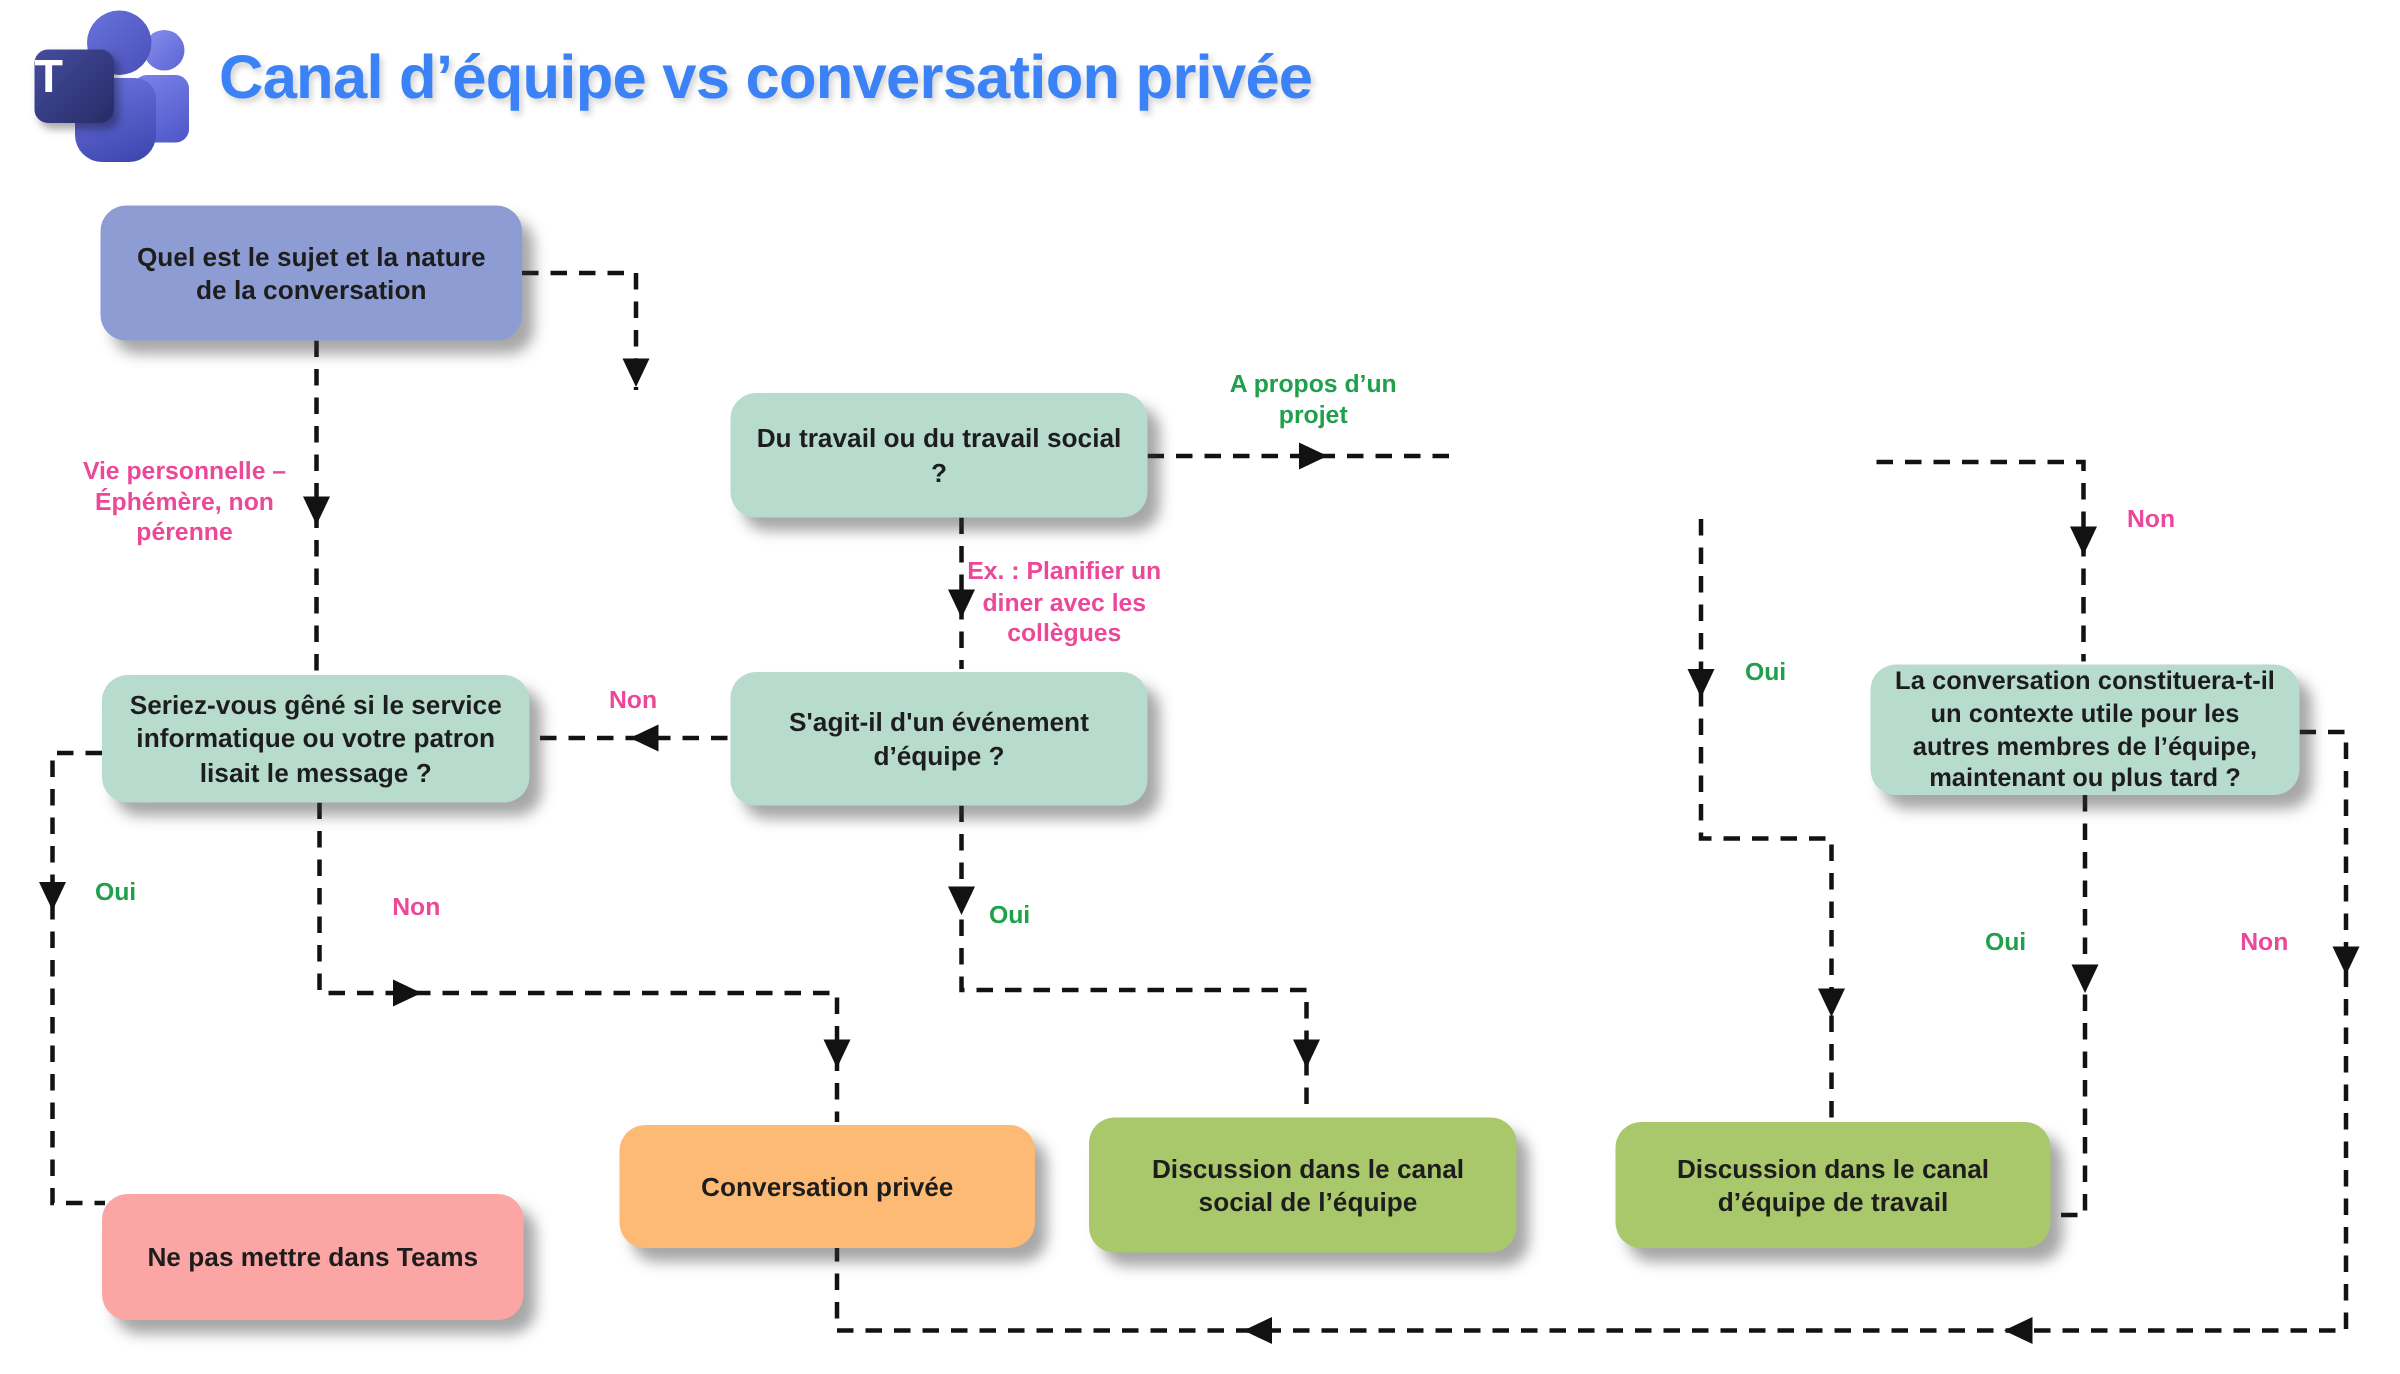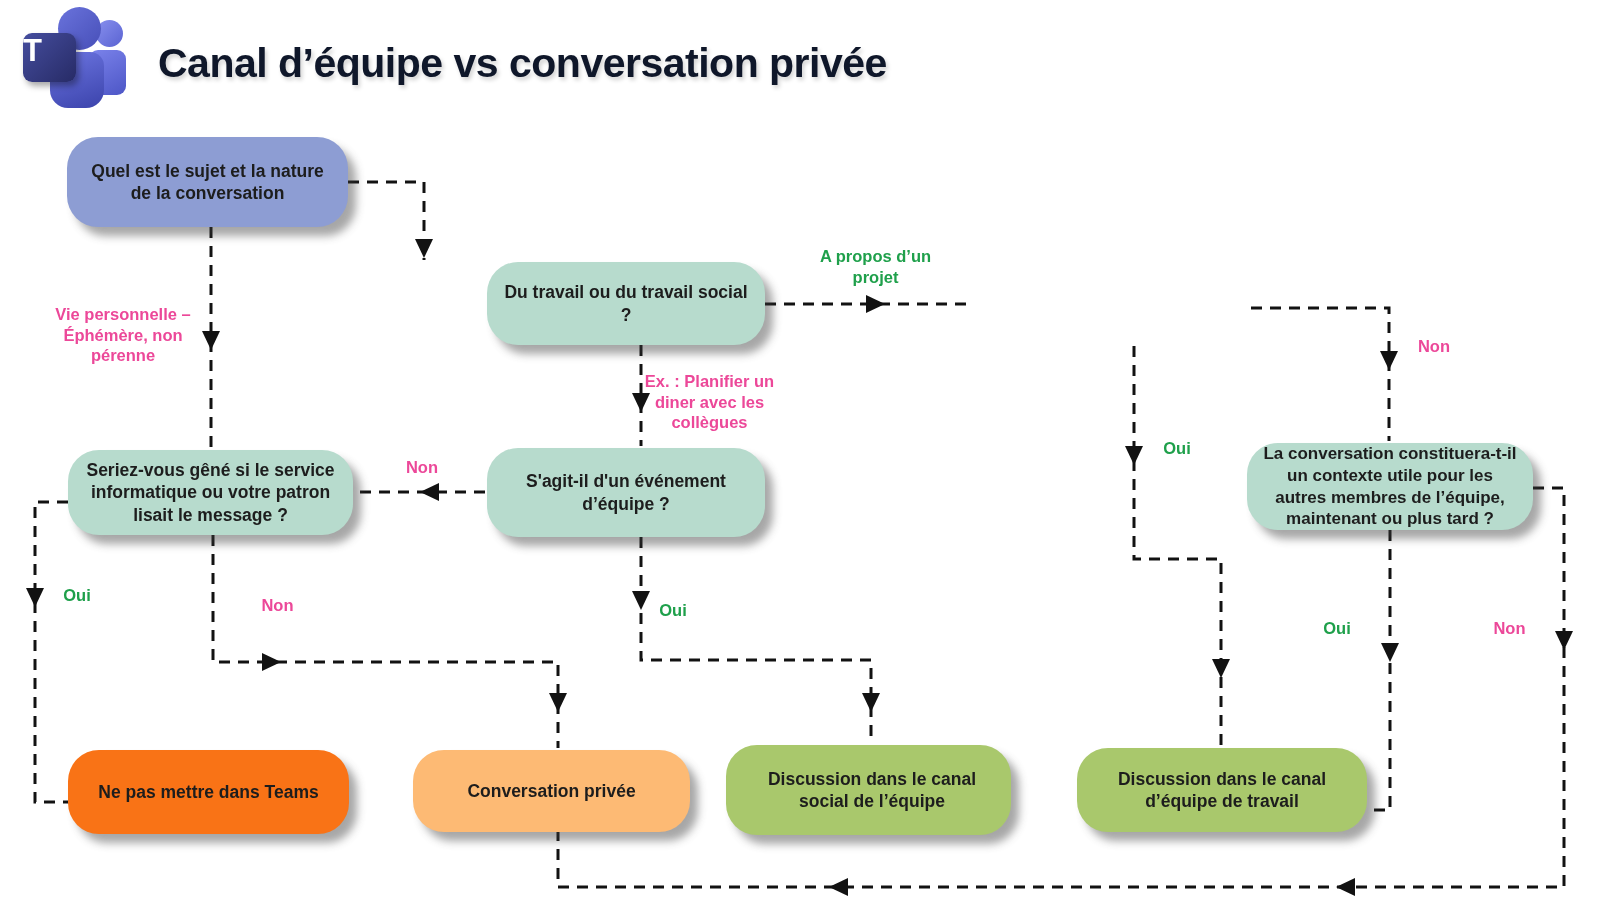--- a/index.html
+++ b/index.html
@@ -3,49 +3,49 @@
 <meta charset="utf-8">
 <style>
   html,body{margin:0;padding:0;background:#ffffff;}
   .stage{
     position:relative;width:1600px;height:916px;background:#ffffff;overflow:hidden;
     font-family:"Liberation Sans", sans-serif;color:#1d1d1d;
   }
   svg.connectors{position:absolute;left:0;top:0;width:1600px;height:916px;}
   
   .title{
-    position:absolute;left:146px;top:28px;margin:12px;
-    font-size:41px;font-weight:700;color:#0f172a;letter-spacing:-0.5px;
+    position:absolute;left:146px;top:28px;margin:0;
+    font-size:41px;font-weight:700;color:#3b82f6;letter-spacing:-0.5px;
     text-shadow:2px 3px 4px rgba(0,0,0,0.18);
   }
   .logo{position:absolute;left:18px;top:6px;width:118px;height:102px;}
   .logo span{position:absolute;display:block;}
   .head-small{left:78px;top:14px;width:27px;height:27px;border-radius:50%;
     background:linear-gradient(135deg,#8890ee,#5a63d2);}
   .body-small{left:71px;top:44px;width:37px;height:45px;border-radius:9px;
     background:linear-gradient(150deg,#7b83eb,#4d56c6);}
   .head-big{left:40px;top:1px;width:43px;height:43px;border-radius:50%;
     background:linear-gradient(135deg,#6a73dc,#474fb8);}
   .body-big{left:32px;top:46px;width:54px;height:56px;border-radius:14px 14px 18px 18px;
     background:linear-gradient(160deg,#6d76e2,#3b43ab);}
   .tsq{left:5px;top:27px;width:53px;height:49px;border-radius:9px;
     background:linear-gradient(135deg,#454d9e,#272b66);
     box-shadow:3px 4px 6px rgba(0,0,0,0.35);
     display:flex;align-items:center;justify-content:center;}
   .tsq i{font-style:normal;color:#ffffff;font-weight:700;font-size:31px;}
   
   .node{
-    position:absolute;border-radius:31px;
+    position:absolute;border-radius:17px;
     display:flex;align-items:center;justify-content:center;text-align:center;
     font-size:17.5px;font-weight:600;line-height:1.28;padding:6px 14px;box-sizing:border-box;
     box-shadow:8px 9px 9px rgba(60,60,60,0.45);
   }
   .blue  {background:#8d9dd3;}
   .teal  {background:#b7dbcd;}
-  .red   {background:#f97316;}
+  .red   {background:#fca5a5;margin-top:46px;}
   .yellow{background:#fdba74;text-align:right;}
   .olive {background:#a9c86c;}
   
   .elabel{
     position:absolute;font-size:16.5px;font-weight:700;text-align:center;
     white-space:pre-line;line-height:1.25;
   }
   .green{color:#1fa04b;}
   .rose {color:#ec4899;}
 </style>

